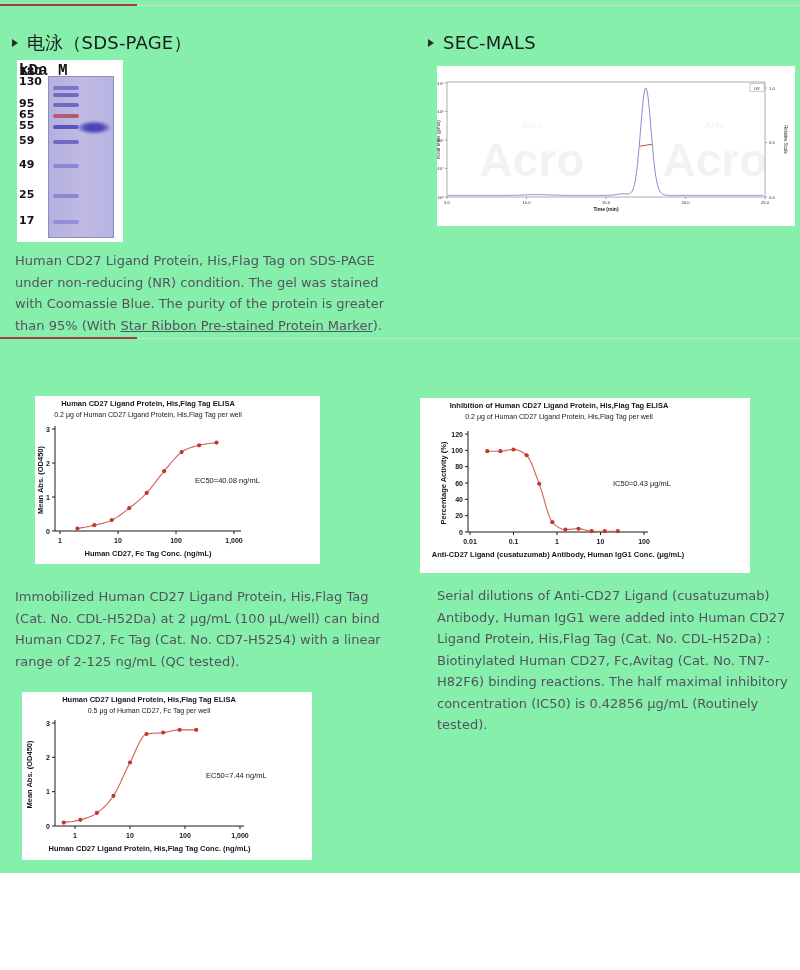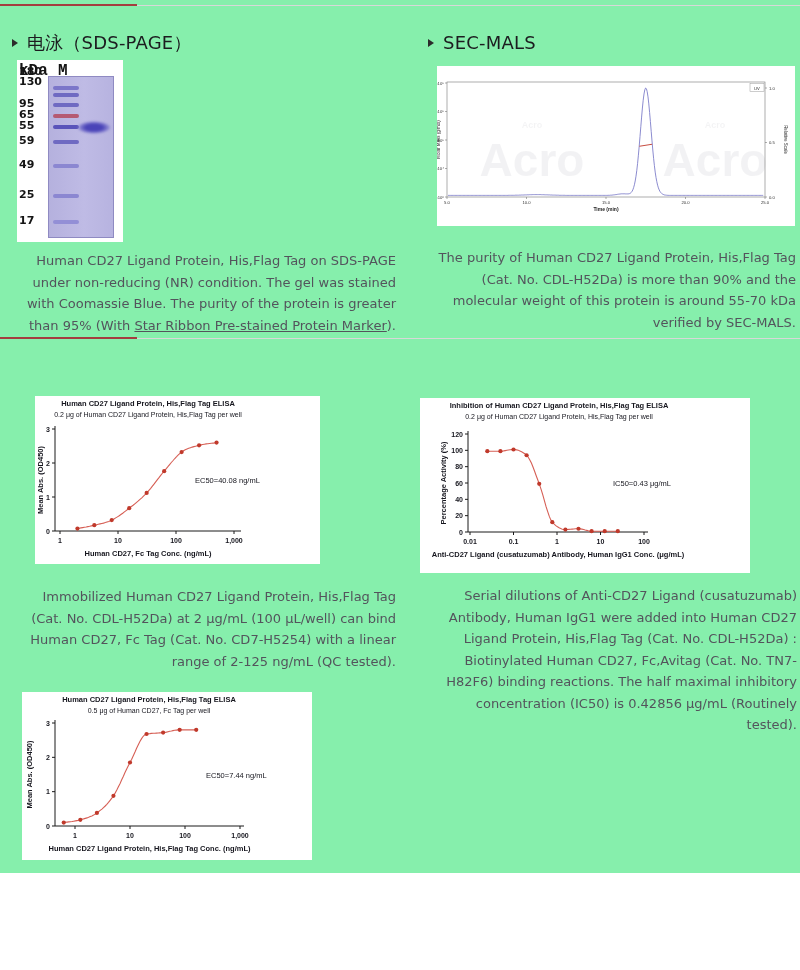--- a/index.html
+++ b/index.html
@@ -4,21 +4,21 @@
 <style>
   *{margin:0;padding:0;box-sizing:border-box}
   html,body{background:#fff}
   .page{position:relative;width:800px;height:873px;background:#86efac;overflow:hidden;
         font-family:"DejaVu Sans",sans-serif;color:#53545c}
   .sec-title{position:absolute;display:flex;align-items:center;gap:9px;
              font-size:18px;font-weight:400;color:#1c1c1f;letter-spacing:.2px;
              font-family:"DejaVu Sans",sans-serif;white-space:nowrap}
   .tri{width:0;height:0;border-left:6px solid #2b2b2b;border-top:4px solid transparent;
        border-bottom:4px solid transparent;display:inline-block;flex:0 0 auto}
-  .caption{position:absolute;font-size:13px;line-height:21.5px;color:#53545c;text-align:right}
+  .caption{position:absolute;font-size:13px;line-height:21.5px;color:#53545c;text-align:left}
   a.link{color:#53545c;text-decoration:underline;cursor:pointer}
   .divider{position:absolute;left:0;width:800px;height:2px}
   .divider .red{position:absolute;left:0;top:0;width:137px;height:2px;background:#a43e3e}
   .divider .gray{position:absolute;left:137px;top:.5px;width:663px;height:1px;background:#d8d8d8}
   .hr{position:absolute;left:0;width:800px;height:1px;background:#d9d9d9}
   .gel{position:absolute;left:17px;top:60px;width:106px;height:182px;background:#fff}
   .gel .hdr{position:absolute;font-size:16px;font-weight:bold;color:#141414;
             font-family:Liberation Mono, monospace}
   .gel .area{position:absolute;left:31px;top:16px;width:66px;height:162px;
              background:linear-gradient(90deg,#b5b1de 0%,#bfbbe5 55%,#b7b3e0 100%);
@@ -114,21 +114,20 @@
       <text font-size="4.2" fill="#333" text-anchor="start" font-weight="normal" x="332" y="78">0.5</text>
       <line x1="328" y1="131" x2="330" y2="131" stroke="#777" stroke-width="0.6"></line>
       <text font-size="4.2" fill="#333" text-anchor="start" font-weight="normal" x="332" y="132.5">0.0</text>
       <text font-size="4.5" fill="#222" text-anchor="middle" font-weight="normal" transform="translate(347 73.5) rotate(90)">Relative Scale</text>
       <rect x="313" y="17.5" width="14" height="8" fill="#fff" stroke="#999" stroke-width="0.5"></rect>
       <text font-size="4.2" fill="#333" text-anchor="middle" font-weight="normal" x="320" y="23.5">UV</text>
       <path d="M11.0 129.4L11.8 129.4L12.6 129.4L13.4 129.4L14.2 129.4L15.0 129.4L15.8 129.4L16.6 129.4L17.4 129.4L18.2 129.4L19.0 129.4L19.8 129.4L20.6 129.4L21.4 129.4L22.2 129.4L23.0 129.4L23.8 129.4L24.6 129.4L25.4 129.4L26.2 129.4L27.0 129.4L27.8 129.4L28.6 129.4L29.4 129.4L30.2 129.4L31.0 129.4L31.8 129.4L32.6 129.4L33.4 129.4L34.2 129.4L35.0 129.4L35.8 129.4L36.6 129.4L37.4 129.4L38.2 129.4L39.0 129.4L39.8 129.4L40.6 129.4L41.4 129.4L42.2 129.4L43.0 129.4L43.8 129.4L44.6 129.4L45.4 129.4L46.2 129.4L47.0 129.4L47.8 129.4L48.6 129.4L49.4 129.4L50.2 129.4L51.0 129.4L51.8 129.4L52.6 129.4L53.4 129.4L54.2 129.4L55.0 129.4L55.8 129.4L56.6 129.4L57.4 129.4L58.2 129.4L59.0 129.4L59.8 129.4L60.6 129.4L61.4 129.4L62.2 129.4L63.0 129.4L63.8 129.4L64.6 129.4L65.4 129.4L66.2 129.4L67.0 129.4L67.8 129.4L68.6 129.4L69.4 129.4L70.2 129.4L71.0 129.4L71.8 129.3L72.6 129.3L73.4 129.3L74.2 129.3L75.0 129.3L75.8 129.3L76.6 129.3L77.4 129.3L78.2 129.2L79.0 129.2L79.8 129.2L80.6 129.2L81.4 129.2L82.2 129.1L83.0 129.1L83.8 129.1L84.6 129.0L85.4 129.0L86.2 129.0L87.0 129.0L87.8 128.9L88.6 128.9L89.4 128.9L90.2 128.8L91.0 128.8L91.8 128.8L92.6 128.7L93.4 128.7L94.2 128.7L95.0 128.7L95.8 128.6L96.6 128.6L97.4 128.6L98.2 128.6L99.0 128.6L99.8 128.6L100.6 128.6L101.4 128.6L102.2 128.6L103.0 128.6L103.8 128.6L104.6 128.7L105.4 128.7L106.2 128.7L107.0 128.7L107.8 128.8L108.6 128.8L109.4 128.8L110.2 128.8L111.0 128.9L111.8 128.9L112.6 128.9L113.4 129.0L114.2 129.0L115.0 129.0L115.8 129.1L116.6 129.1L117.4 129.1L118.2 129.1L119.0 129.2L119.8 129.2L120.6 129.2L121.4 129.2L122.2 129.3L123.0 129.3L123.8 129.3L124.6 129.3L125.4 129.3L126.2 129.3L127.0 129.3L127.8 129.3L128.6 129.4L129.4 129.4L130.2 129.4L131.0 129.4L131.8 129.4L132.6 129.4L133.4 129.4L134.2 129.4L135.0 129.4L135.8 129.4L136.6 129.4L137.4 129.4L138.2 129.4L139.0 129.4L139.8 129.4L140.6 129.4L141.4 129.4L142.2 129.4L143.0 129.4L143.8 129.4L144.6 129.4L145.4 129.4L146.2 129.4L147.0 129.4L147.8 129.4L148.6 129.4L149.4 129.4L150.2 129.4L151.0 129.4L151.8 129.4L152.6 129.4L153.4 129.4L154.2 129.4L155.0 129.4L155.8 129.4L156.6 129.4L157.4 129.4L158.2 129.4L159.0 129.4L159.8 129.4L160.6 129.4L161.4 129.4L162.2 129.4L163.0 129.4L163.8 129.4L164.6 129.4L165.4 129.4L166.2 129.4L167.0 129.4L167.8 129.4L168.6 129.4L169.4 129.4L170.2 129.4L171.0 129.3L171.8 129.3L172.6 129.3L173.4 129.2L174.2 129.2L175.0 129.1L175.8 129.0L176.6 128.9L177.4 128.8L178.2 128.7L179.0 128.6L179.8 128.5L180.6 128.3L181.4 128.2L182.2 128.1L183.0 128.0L183.8 127.9L184.6 127.8L185.4 127.8L186.2 127.8L187.0 127.8L187.8 127.8L188.6 127.9L189.4 127.9L190.2 127.9L191.0 127.9L191.8 127.8L192.6 127.6L193.4 127.2L194.2 126.5L195.0 125.4L195.8 123.9L196.6 121.7L197.4 118.8L198.2 115.0L199.0 110.2L199.8 104.3L200.6 97.3L201.4 89.2L202.2 80.3L203.0 70.6L203.8 60.8L204.6 51.1L205.4 42.0L206.2 34.2L207.0 28.0L207.8 23.8L208.6 22.0L209.4 22.7L210.2 25.7L211.0 30.9L211.8 37.9L212.6 46.4L213.4 55.6L214.2 65.3L215.0 74.9L215.8 84.0L216.6 92.3L217.4 99.7L218.2 106.1L219.0 111.4L219.8 115.7L220.6 119.2L221.4 121.9L222.2 123.9L223.0 125.5L223.8 126.6L224.6 127.4L225.4 128.0L226.2 128.4L227.0 128.8L227.8 129.0L228.6 129.1L229.4 129.2L230.2 129.3L231.0 129.3L231.8 129.4L232.6 129.4L233.4 129.4L234.2 129.4L235.0 129.4L235.8 129.4L236.6 129.4L237.4 129.4L238.2 129.4L239.0 129.4L239.8 129.4L240.6 129.4L241.4 129.4L242.2 129.4L243.0 129.4L243.8 129.4L244.6 129.4L245.4 129.4L246.2 129.4L247.0 129.4L247.8 129.4L248.6 129.4L249.4 129.4L250.2 129.4L251.0 129.4L251.8 129.4L252.6 129.4L253.4 129.4L254.2 129.4L255.0 129.4L255.8 129.4L256.6 129.4L257.4 129.4L258.2 129.4L259.0 129.4L259.8 129.4L260.6 129.4L261.4 129.4L262.2 129.4L263.0 129.4L263.8 129.4L264.6 129.4L265.4 129.4L266.2 129.4L267.0 129.4L267.8 129.4L268.6 129.4L269.4 129.4L270.2 129.4L271.0 129.4L271.8 129.4L272.6 129.4L273.4 129.4L274.2 129.4L275.0 129.4L275.8 129.4L276.6 129.4L277.4 129.4L278.2 129.4L279.0 129.4L279.8 129.4L280.6 129.4L281.4 129.4L282.2 129.4L283.0 129.4L283.8 129.4L284.6 129.4L285.4 129.4L286.2 129.4L287.0 129.4L287.8 129.4L288.6 129.4L289.4 129.4L290.2 129.4L291.0 129.4L291.8 129.4L292.6 129.4L293.4 129.4L294.2 129.4L295.0 129.4L295.8 129.4L296.6 129.4L297.4 129.4L298.2 129.4L299.0 129.4L299.8 129.4L300.6 129.4L301.4 129.4L302.2 129.4L303.0 129.4L303.8 129.4L304.6 129.4L305.4 129.4L306.2 129.4L307.0 129.4L307.8 129.4L308.6 129.4L309.4 129.4L310.2 129.4L311.0 129.4L311.8 129.4L312.6 129.4L313.4 129.4L314.2 129.4L315.0 129.4L315.8 129.4L316.6 129.4L317.4 129.4L318.2 129.4L319.0 129.4L319.8 129.4L320.6 129.4L321.4 129.4L322.2 129.4L323.0 129.4L323.8 129.4L324.6 129.4L325.4 129.4L326.2 129.4" stroke="#7e7ec9" fill="none" stroke-width="0.9"></path>
       <line x1="202.39000000000004" y1="80.25" x2="215.10999999999996" y2="78.25" stroke="#c0392b" stroke-width="0.9"></line>
     </svg>
 
-  <p class="caption" style="left:437px;top:247px;width:359px">The purity of Human CD27 Ligand Protein, His,Flag Tag (Cat. No. CDL-H52Da) is more than 90% and the molecular weight of this protein is around 55-70 kDa verified by SEC-MALS.</p>
 
   <div class="divider" style="top:337px">
     <span class="red"></span>
     <span class="gray"></span>
   </div>
 
 
   <svg id="elisa-binding-1" class="chart" style="left:35px;top:396px" width="285" height="168" viewBox="0 0 285 168">
       <text font-size="7.5" fill="#16161e" text-anchor="middle" font-weight="bold" x="113" y="10">Human CD27 Ligand Protein, His,Flag Tag ELISA</text>
       <text font-size="7" fill="#16161e" text-anchor="middle" font-weight="normal" x="113" y="20.5">0.2 μg of Human CD27 Ligand Protein, His,Flag Tag per well</text>

